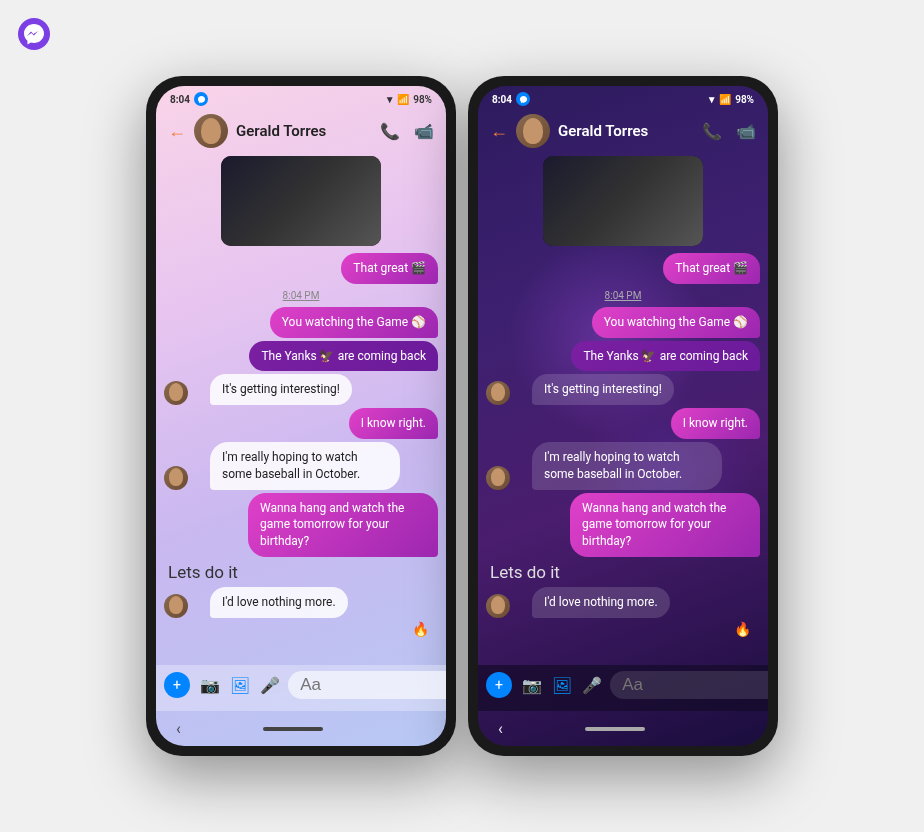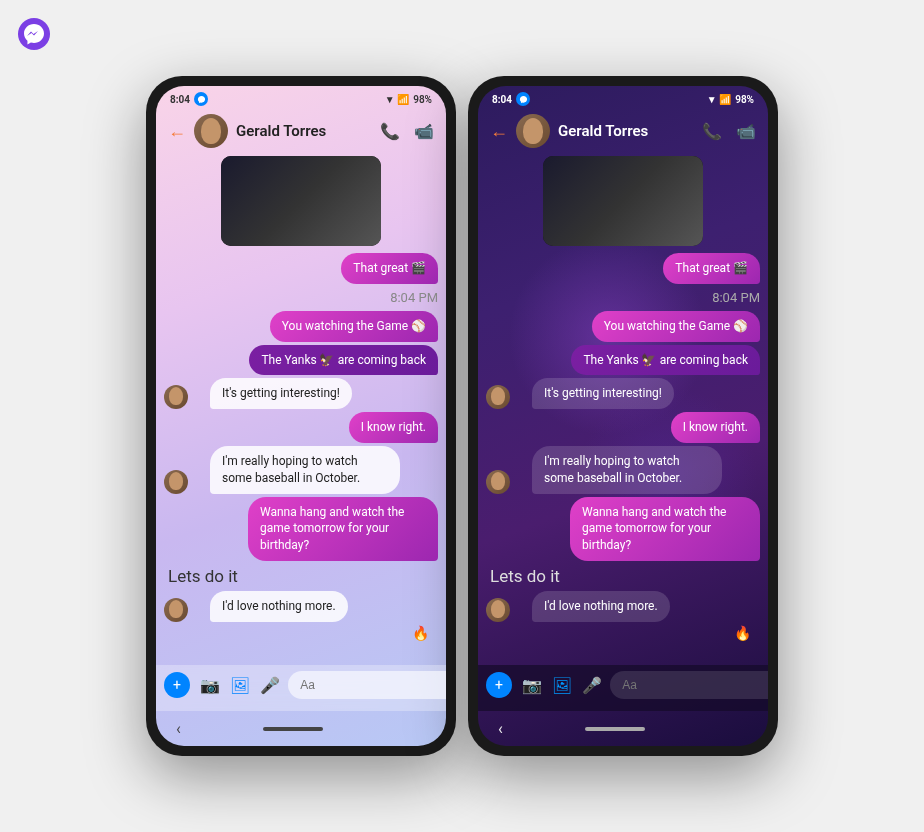--- a/index.html
+++ b/index.html
@@ -263,23 +263,24 @@
       color: #222;
       border-bottom-left-radius: 4px;
     }
 
     .phone-dark .bubble-received {
       background: rgba(255,255,255,0.15);
       color: #fff;
     }
 
     .timestamp {
-      text-align: right;
-      font-size: 13px;
+      text-align: center;
+      font-size: 10px;
       padding: 3px 0;
+      text-decoration: underline;
     }
 
     .phone-light .timestamp { color: #888; }
     .phone-dark .timestamp { color: #aaa; }
 
     .standalone-text {
       font-size: 17px;
       padding: 2px 4px;
     }
 
@@ -340,21 +341,21 @@
       font-size: 16px;
     }
 
     .phone-dark .kb-icon-plain { color: #0099ff; }
 
     .input-box {
       flex: 1;
       height: 28px;
       border-radius: 14px;
       padding: 4px 12px;
-      font-size: 12px;
+      font-size: 17px;
       border: none;
       outline: none;
     }
 
     .phone-light .input-box {
       background: rgba(255,255,255,0.6);
       color: #444;
     }
 
     .phone-dark .input-box {

